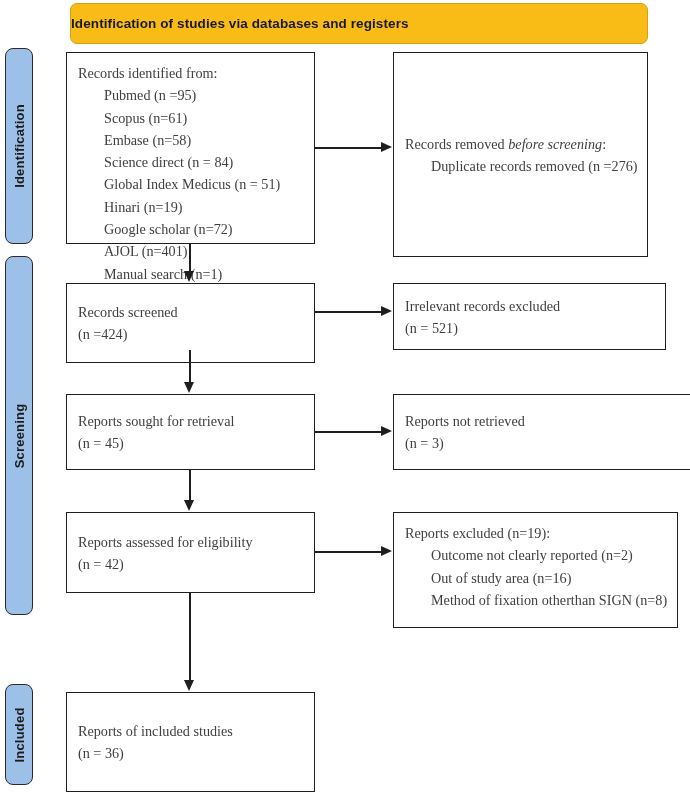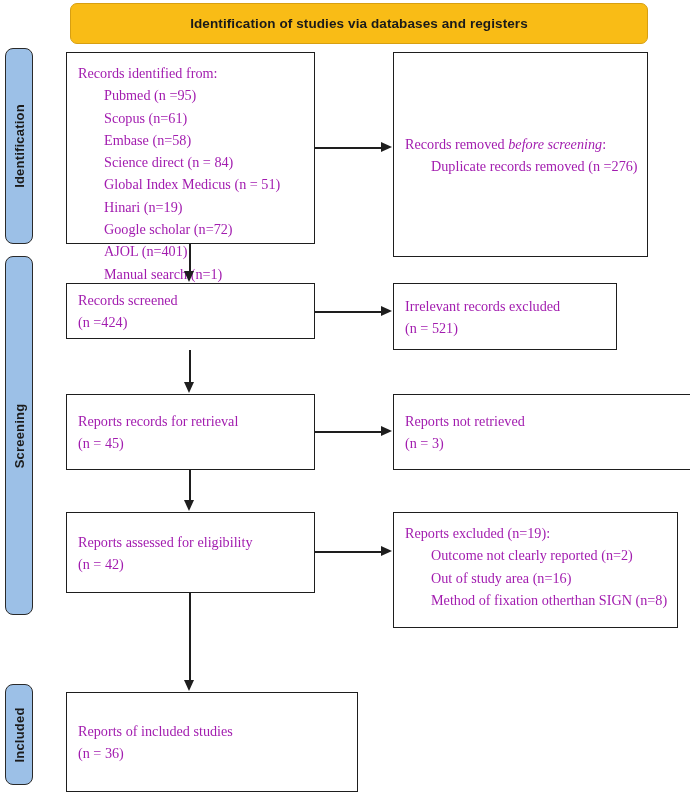--- a/index.html
+++ b/index.html
@@ -22,21 +22,20 @@
     left: 70px;
     top: 3px;
     width: 578px;
     height: 41px;
     background: #f9bc16;
     border: 1px solid #d79f12;
     border-radius: 7px;
     box-sizing: border-box;
     display: flex;
     align-items: center;
-    justify-content: center;
   }
   .header-banner .htext {
     font-family: "Liberation Sans", "DejaVu Sans", sans-serif;
     font-weight: bold;
     font-size: 13.5px;
     color: #1a1a1a;
     letter-spacing: 0.1px;
   }
 
   
@@ -73,42 +72,42 @@
     border: 1.5px solid #1e1e1e;
     box-sizing: border-box;
     padding: 0;
   }
   .pbox .inner {
     position: absolute;
     left: 11px;
     right: 8px;
     font-size: 14.2px;
     line-height: 1.57;
-    color: #a21caf;
+    color: #404040;
   }
   .inner.vmid {
     top: 50%;
     transform: translateY(-50%);
   }
   .inner.vtop { top: 9px; }
 
   .ind1 { padding-left: 26px; }
   .just { text-align: justify; text-align-last: left; }
   .ital { font-style: italic; }
 
   
   #box-identified      { left: 66px;  top: 52px;  width: 249px; height: 192px; }
   #box-removed         { left: 393px; top: 52px;  width: 255px; height: 205px; }
-  #box-screened        { left: 66px;  top: 283px; width: 249px; height: 56px;  }
-  #box-irrelevant      { left: 393px; top: 283px; width: 224px; height: 67px;  }
+  #box-screened        { left: 66px;  top: 283px; width: 249px; height: 80px;  }
+  #box-irrelevant      { left: 393px; top: 283px; width: 273px; height: 67px;  }
   #box-sought          { left: 66px;  top: 394px; width: 249px; height: 76px;  }
   #box-notretrieved    { left: 393px; top: 394px; width: 304px; height: 76px;  }
   #box-assessed        { left: 66px;  top: 512px; width: 249px; height: 81px;  }
   #box-excluded        { left: 393px; top: 512px; width: 285px; height: 116px; }
-  #box-included        { left: 66px;  top: 692px; width: 292px; height: 100px; }
+  #box-included        { left: 66px;  top: 692px; width: 249px; height: 100px; }
 
   
   .conn {
     position: absolute;
     background: #1e1e1e;
   }
   .conn.h { height: 1.6px; }
   .conn.v { width: 1.6px; }
 
   .arrowhead {
@@ -197,21 +196,21 @@
 
   <div class="pbox" id="box-irrelevant">
     <div class="inner vmid">
       <div>Irrelevant records excluded</div>
       <div>(n = 521)</div>
     </div>
   </div>
 
   <div class="pbox" id="box-sought">
     <div class="inner vmid">
-      <div>Reports records for retrieval</div>
+      <div>Reports sought for retrieval</div>
       <div>(n = 45)</div>
     </div>
   </div>
 
   <div class="pbox" id="box-notretrieved">
     <div class="inner vmid">
       <div>Reports not retrieved</div>
       <div>(n = 3)</div>
     </div>
   </div>

